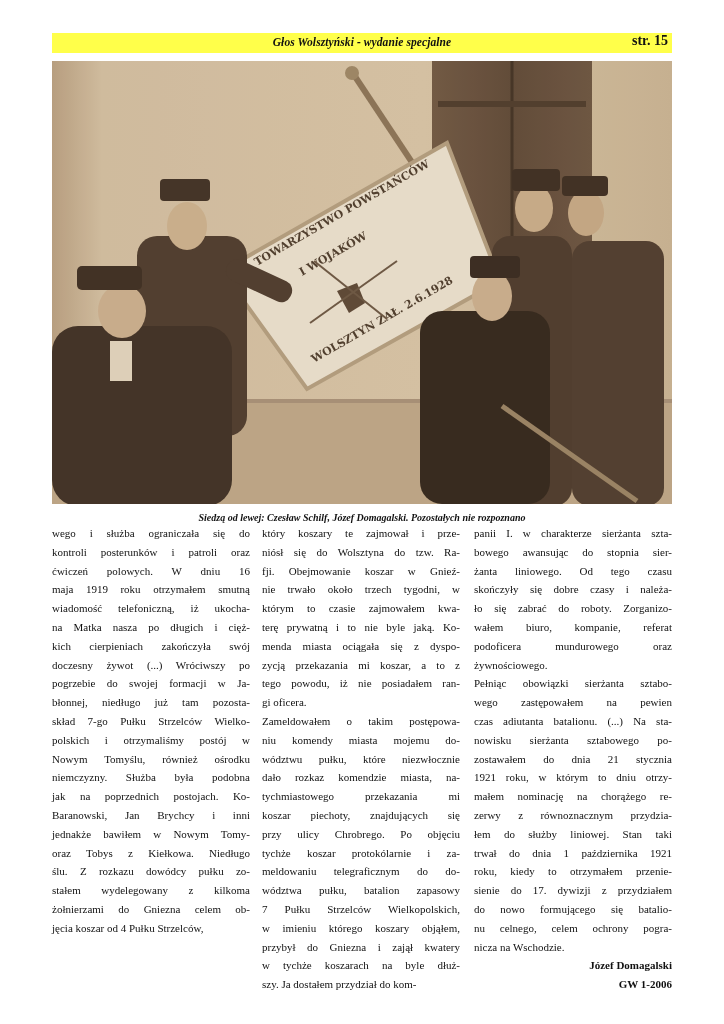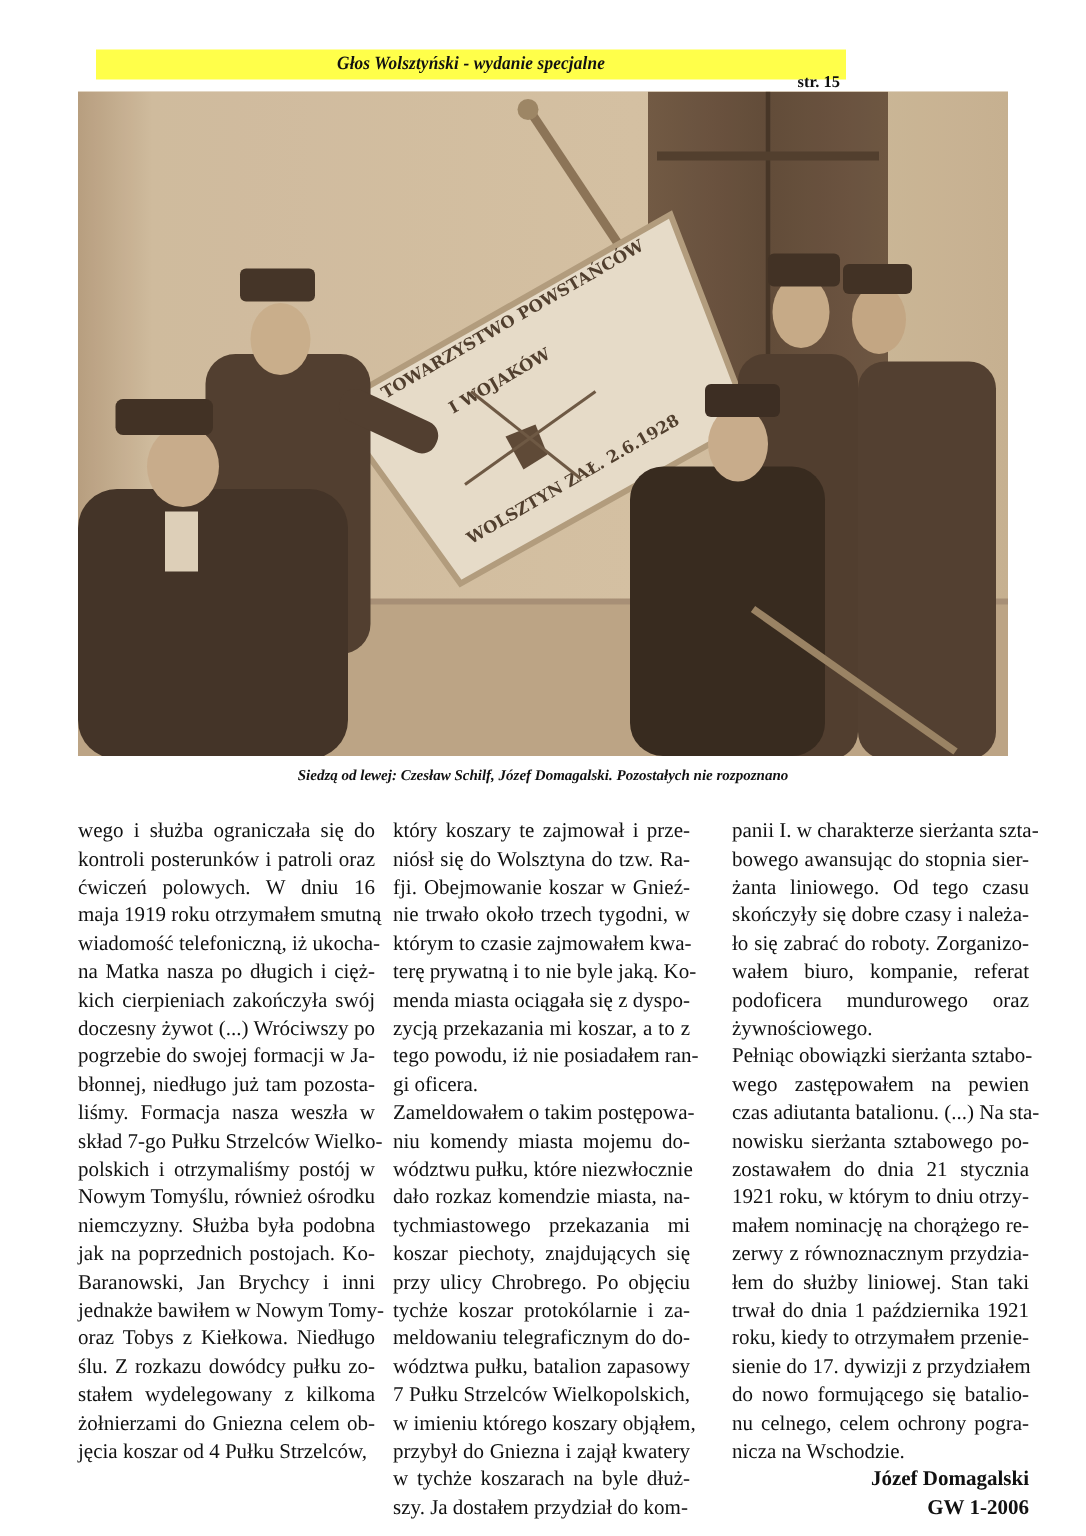--- a/index.html
+++ b/index.html
@@ -1,53 +1,53 @@
 <!DOCTYPE html>
 <html><head>
   <meta charset="utf-8">
   <style>
     html, body { margin: 0; padding: 0; }
     body {
       width: 724px; height: 1024px; background: #ffffff; position: relative; overflow: hidden;
       font-family: "Liberation Serif", "DejaVu Serif", serif; color: #111;
     }
     .header-bar {
-      position: absolute; left: 64px; top: 33px; width: 500px; height: 20px;
+      position: absolute; left: 52px; top: 33px; width: 620px; height: 20px;
       background: #ffff4a;
     }
     .header-title {
       position: absolute; left: 0; right: 0; top: 2px; text-align: center;
       font-style: italic; font-weight: bold; font-size: 12.5px; letter-spacing: 0.1px;
       transform: scaleX(0.92);
     }
     .header-page {
-      position: absolute; right: 4px; top: 0px; font-weight: bold; font-size: 11px; margin-top: 16px;
+      position: absolute; right: 4px; top: 0px; font-weight: bold; font-size: 14px;
     }
     .photo {
       position: absolute; left: 52px; top: 61px; width: 620px; height: 443px; overflow: hidden;
       background: #cdb89a;
     }
     .photo svg { display: block; }
     .caption {
       position: absolute; left: 52px; top: 512px; width: 620px; text-align: center;
       font-style: italic; font-weight: bold; font-size: 10px;
     }
     .column {
-      position: absolute; top: 546px; width: 198px;
-      font-size: 14px; line-height: 18.8px;
+      position: absolute; top: 524px; width: 198px;
+      font-size: 11px; line-height: 18.8px;
     }
     .column .line {
       display: block; height: 18.8px; white-space: nowrap;
       text-align: justify; text-align-last: justify;
     }
     .column .line.last { text-align-last: left; }
     .column .line.right { text-align: left; text-align-last: right; font-weight: bold; }
     .col1 { left: 52px; }
     .col2 { left: 262px; }
-    .col3 { left: 474px; margin-left: 14px; }
+    .col3 { left: 474px; }
   </style>
 </head>
 <body>
 
 <div class="header-bar">
   <div class="header-title">Głos Wolsztyński - wydanie specjalne</div>
   <div class="header-page">str. 15</div>
 </div>
 
 <div class="photo">
@@ -132,21 +132,20 @@
     <span class="line">wego i służba ograniczała się do</span>
     <span class="line">kontroli posterunków i patroli oraz</span>
     <span class="line">ćwiczeń polowych. W dniu 16</span>
     <span class="line">maja 1919 roku otrzymałem smutną</span>
     <span class="line">wiadomość telefoniczną, iż ukocha-</span>
     <span class="line">na Matka nasza po długich i cięż-</span>
     <span class="line">kich cierpieniach zakończyła swój</span>
     <span class="line">doczesny żywot (...) Wróciwszy po</span>
     <span class="line">pogrzebie do swojej formacji w Ja-</span>
     <span class="line">błonnej, niedługo już tam pozosta-</span>
-    <span class="line">liśmy. Formacja nasza weszła w</span>
     <span class="line">skład 7-go Pułku Strzelców Wielko-</span>
     <span class="line">polskich i otrzymaliśmy postój w</span>
     <span class="line">Nowym Tomyślu, również ośrodku</span>
     <span class="line">niemczyzny. Służba była podobna</span>
     <span class="line">jak na poprzednich postojach. Ko-</span>
     <span class="line">Baranowski,  Jan Brychcy i inni</span>
     <span class="line">jednakże bawiłem w Nowym Tomy-</span>
     <span class="line">oraz Tobys z Kiełkowa. Niedługo</span>
     <span class="line">ślu. Z rozkazu dowódcy pułku zo-</span>
     <span class="line">stałem wydelegowany z kilkoma</span>

